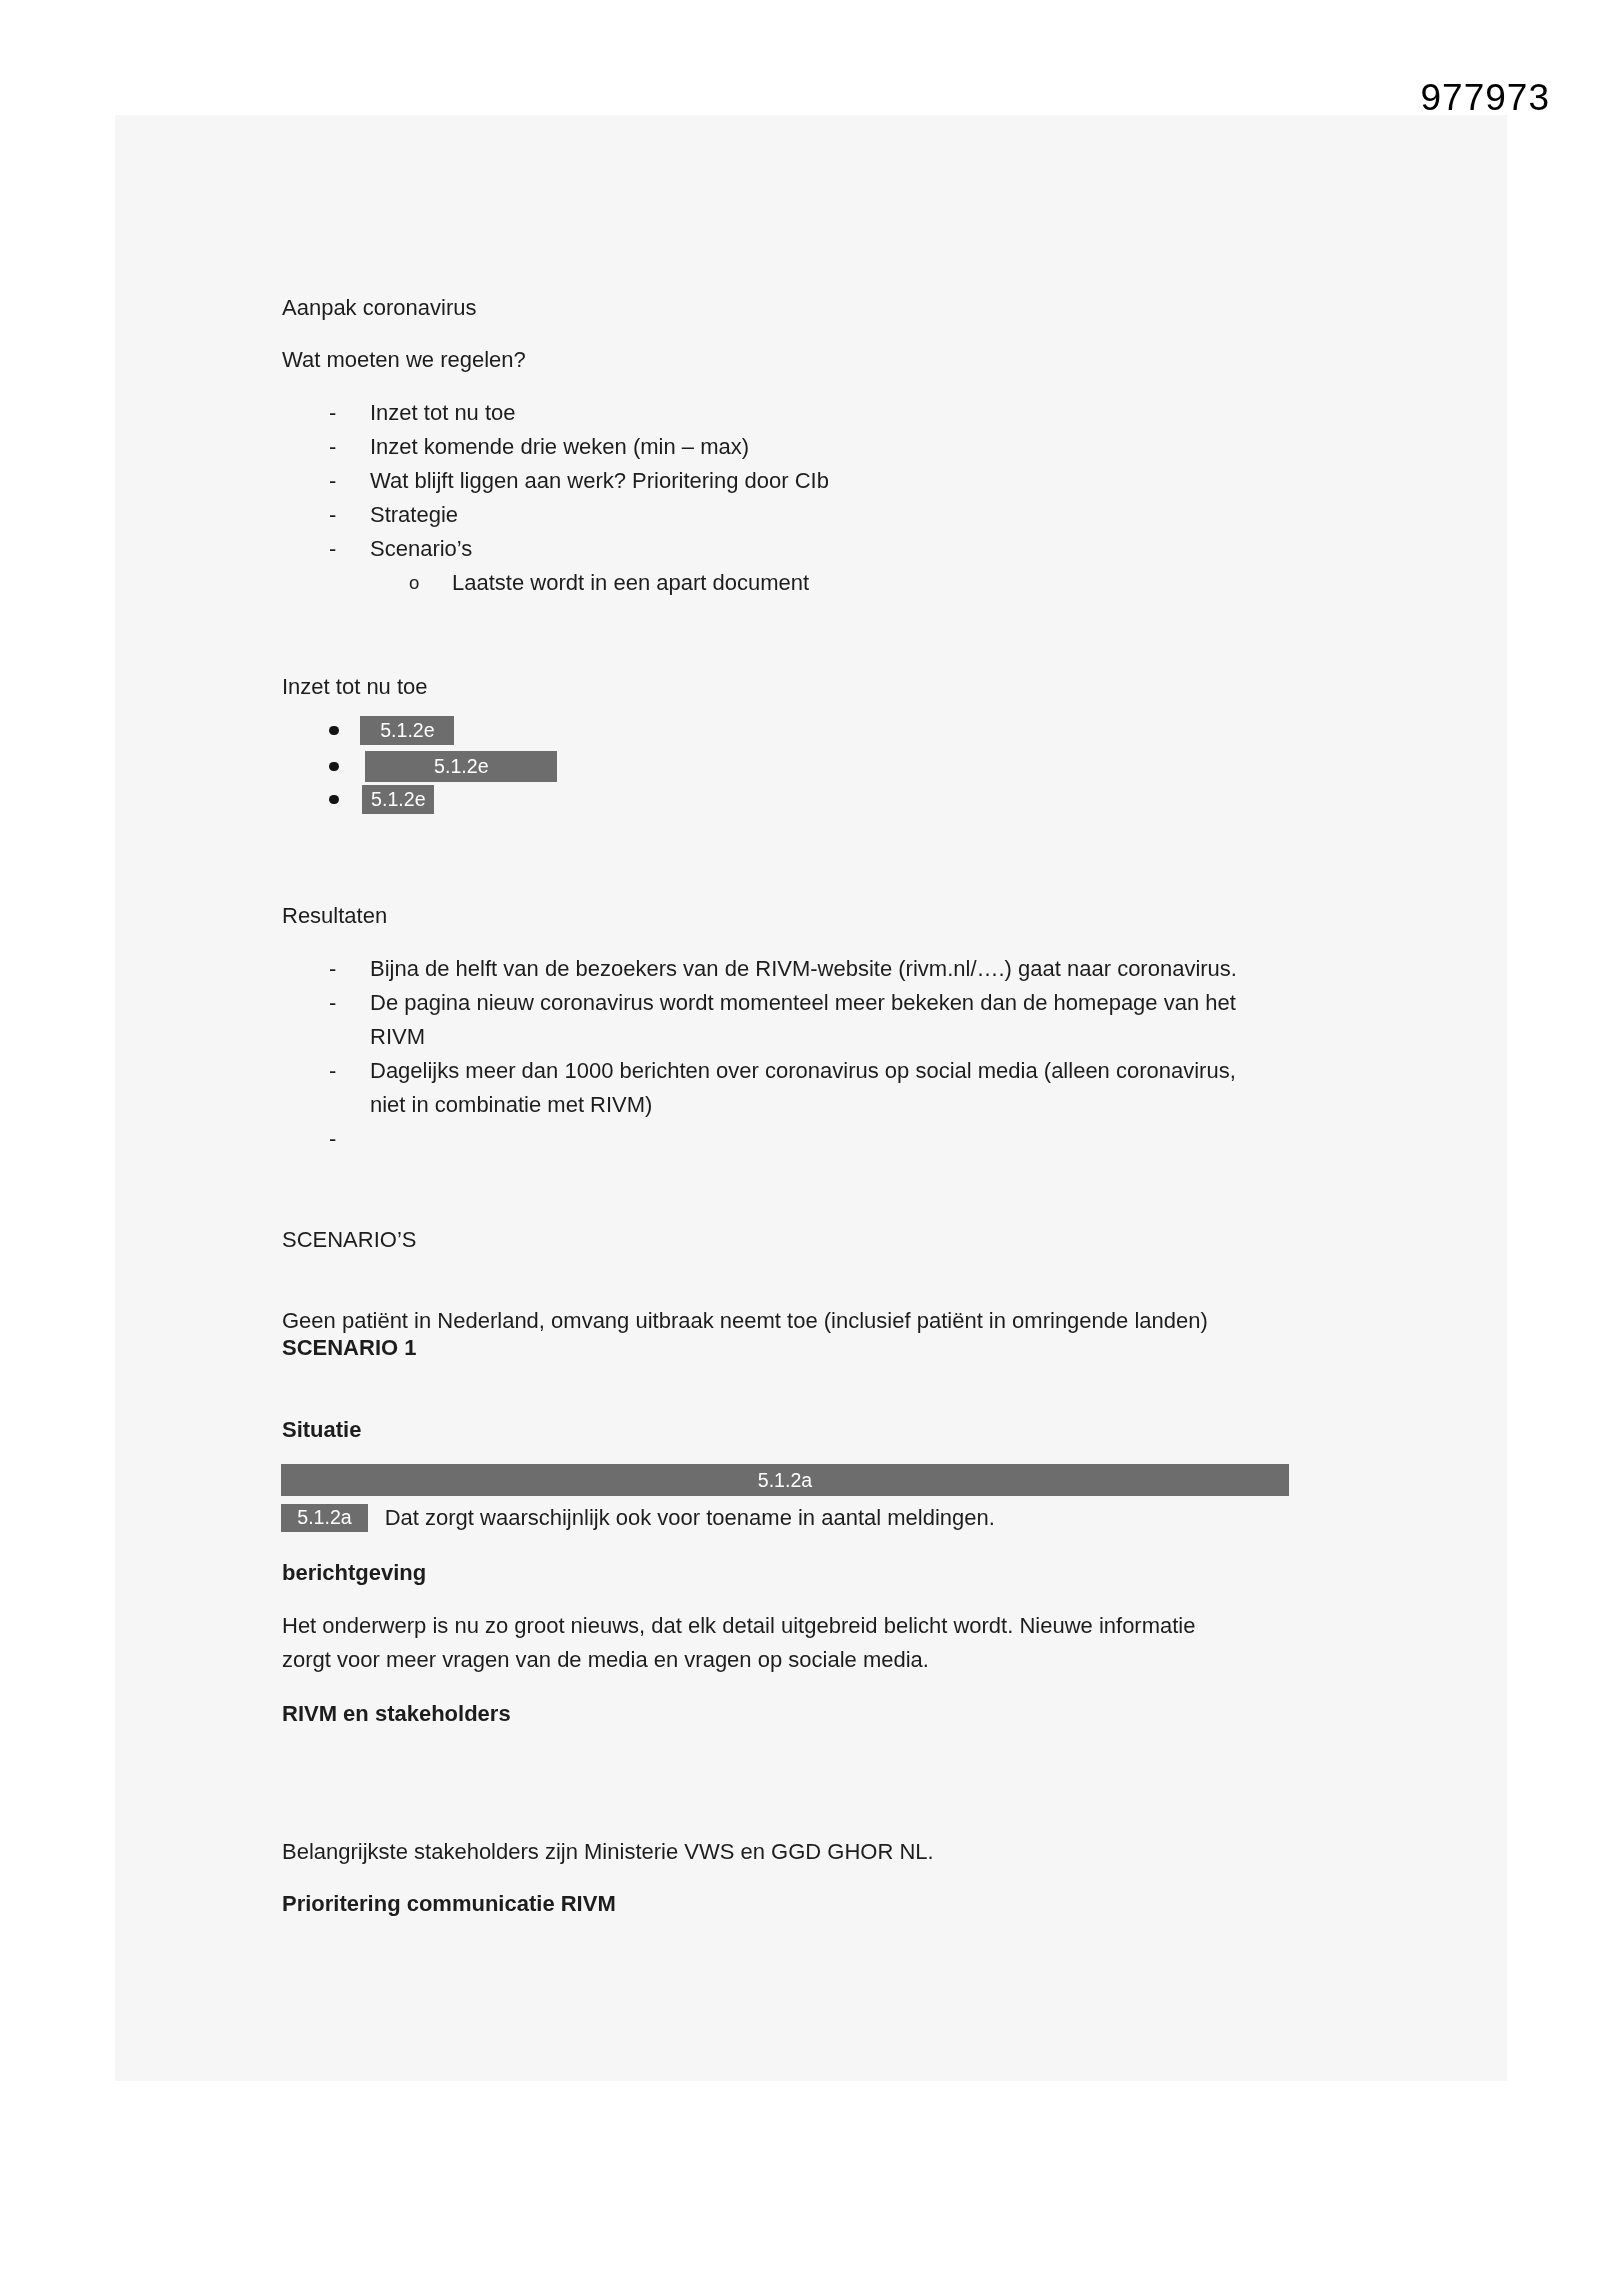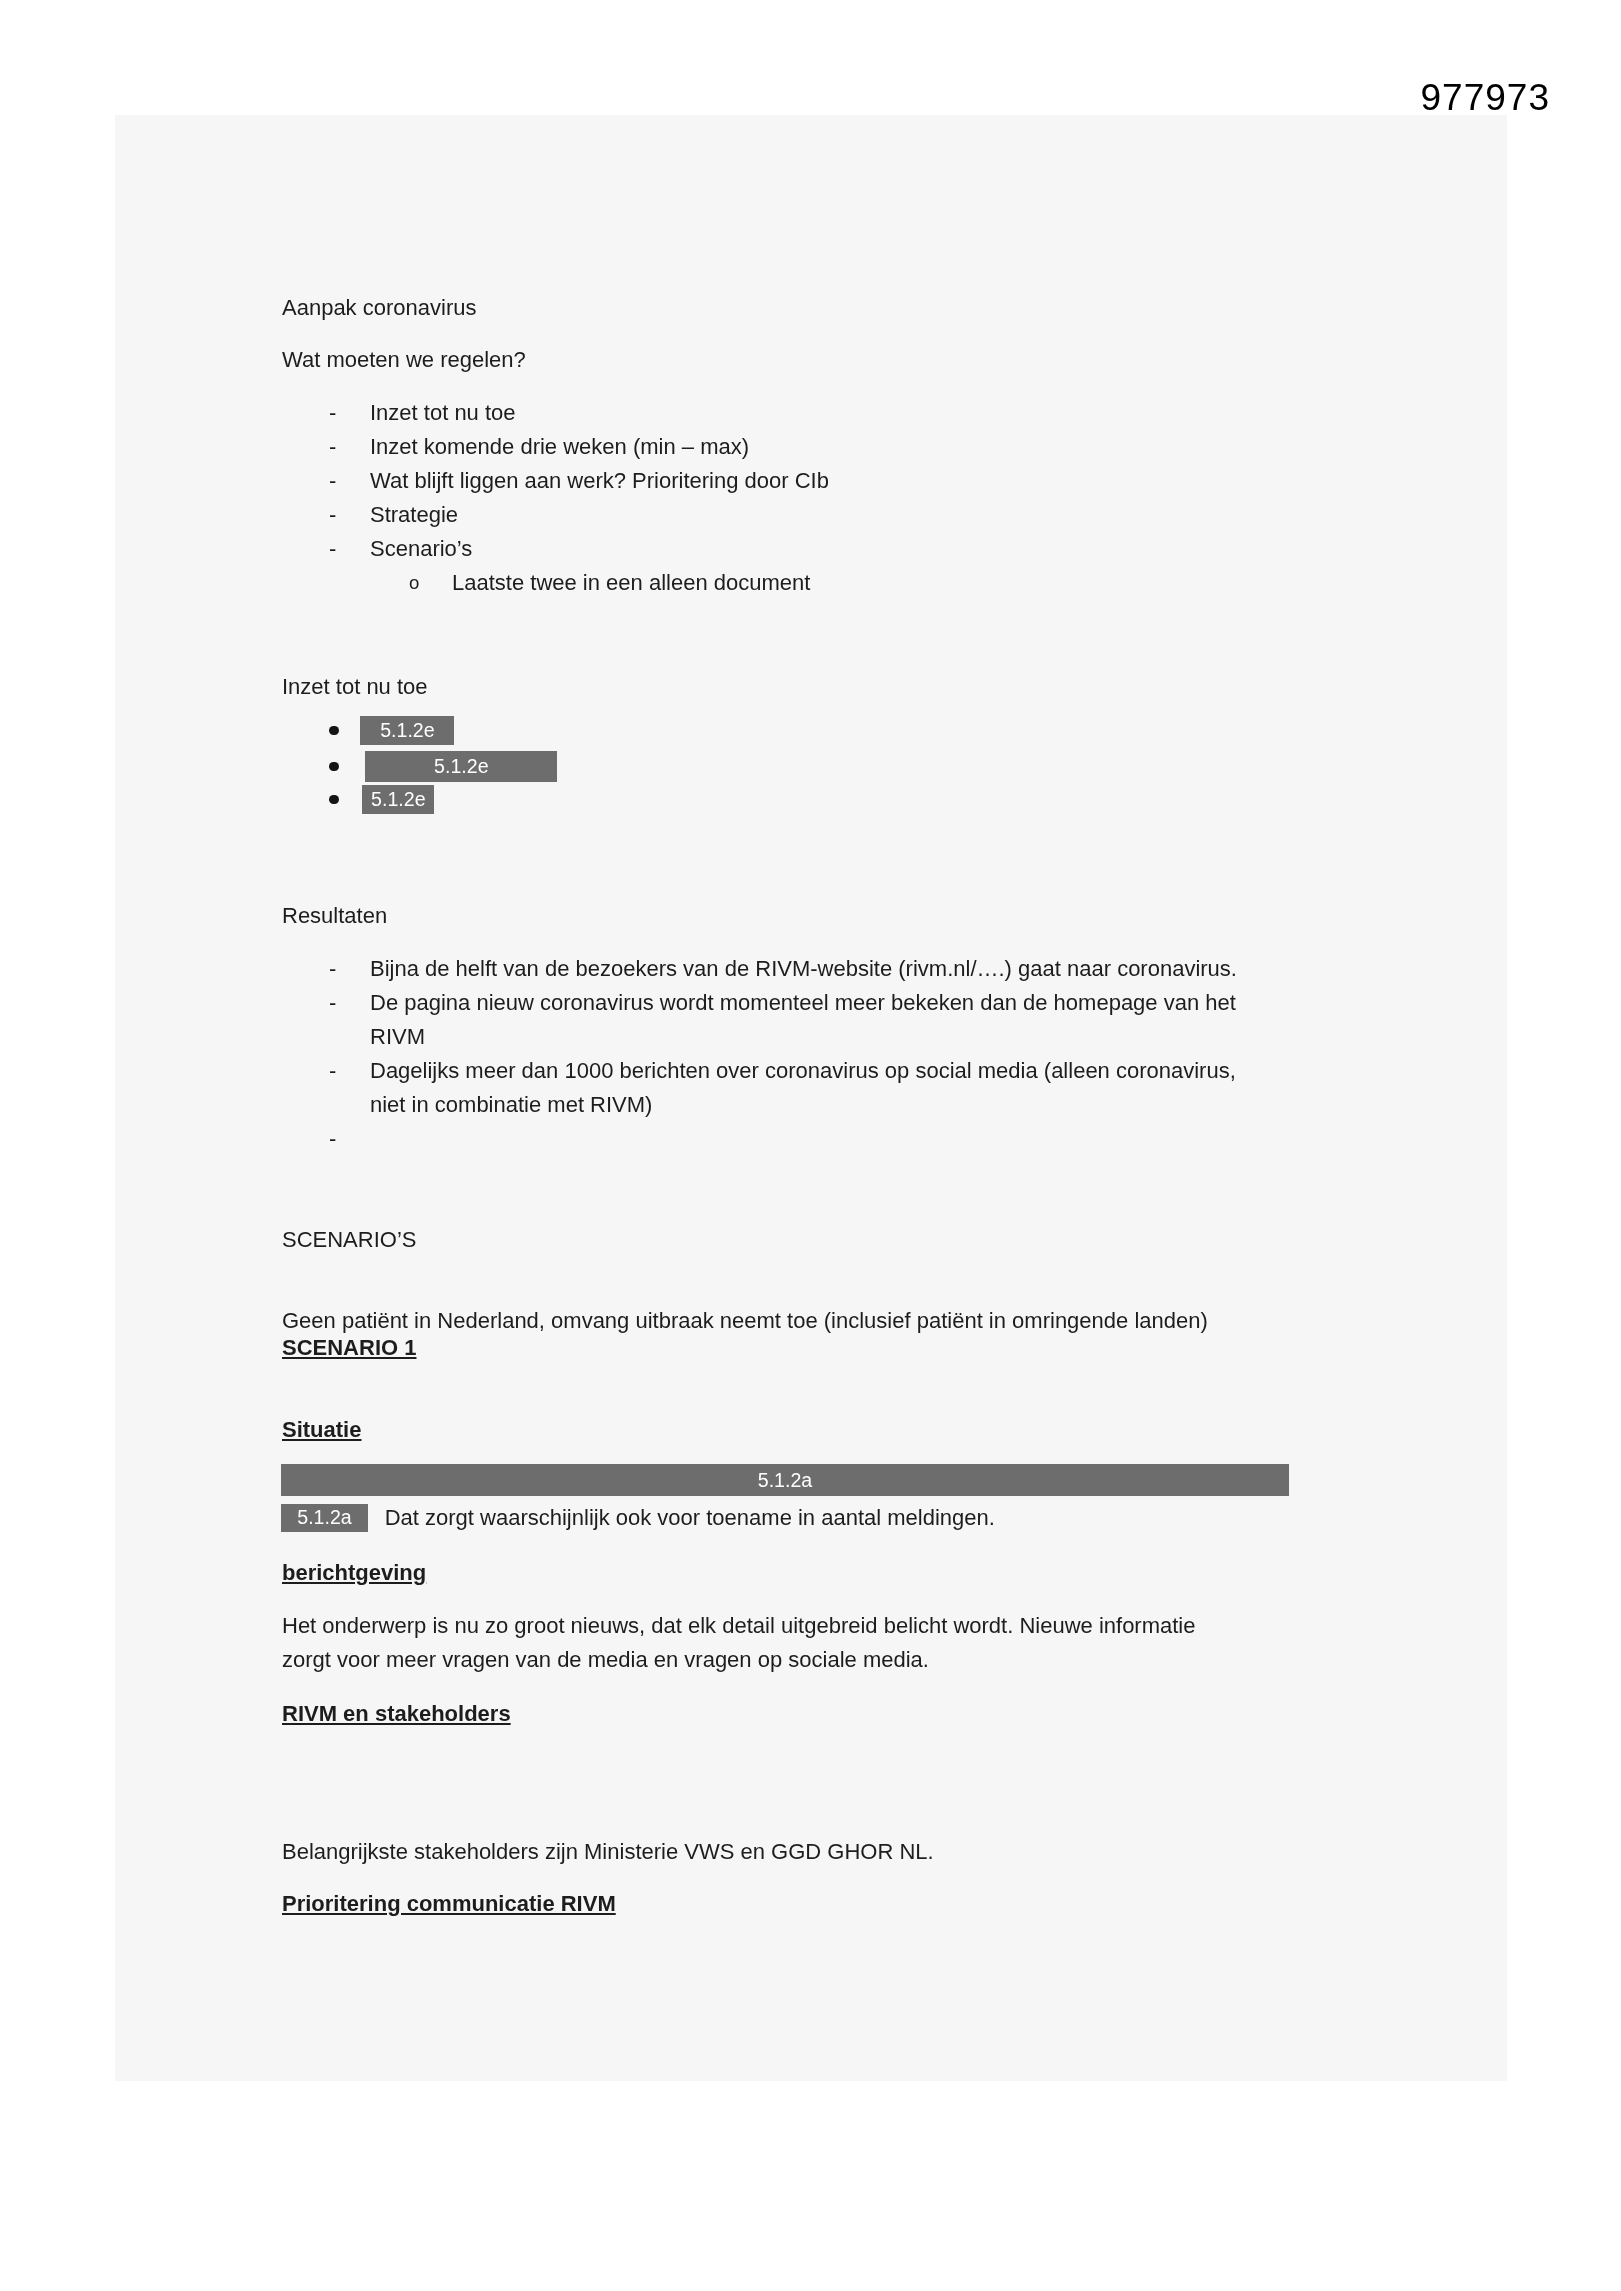--- a/index.html
+++ b/index.html
@@ -9,21 +9,21 @@
   }
   .sheet {
     position:absolute; left:115px; top:115px; width:1392px; height:1966px;
     background:#f6f6f6;
   }
   .docnum {
     position:absolute; top:77px; right:71px; font-size:37px; color:#000;
     letter-spacing:1px;
   }
   .blk { position:absolute; left:282px; font-size:22px; line-height:34px; }
-  .bold { font-weight:bold;text-decoration:underline; }
+  .bold { font-weight:bold; }
   .lines { white-space:pre-line; }
   .list .li { display:flex; align-items:flex-start; }
   .marker { flex:0 0 41px; margin-left:47px; }
   .sub-marker { margin-left:127px; flex:0 0 43px; font-size:18.6px; }
   .li-text { max-width:931px; }
   
   .dotrow { position:absolute; left:282px; display:flex; align-items:center; }
   .dot { width:9.8px; height:9.8px; border-radius:50%; background:#141414; margin-left:47px; flex:0 0 9.8px; }
   .rbox {
     background:#6d6d6d; color:#ffffff; display:flex; align-items:center; justify-content:center;
@@ -73,21 +73,21 @@
     <div class="li">
       <span class="marker">-</span>
       <span class="li-text">Strategie</span>
     </div>
     <div class="li">
       <span class="marker">-</span>
       <span class="li-text">Scenario’s</span>
     </div>
     <div class="li sub">
       <span class="marker sub-marker">o</span>
-      <span class="li-text">Laatste twee in een alleen document</span>
+      <span class="li-text">Laatste wordt in een apart document</span>
     </div>
   </div>
 
   <div class="blk" style="top:670px">Inzet tot nu toe</div>
 
   <div class="dotrow" style="top:716px">
     <span class="dot"></span>
     <span class="rbox b1">
       <span>5.1.2e</span>
     </span>

